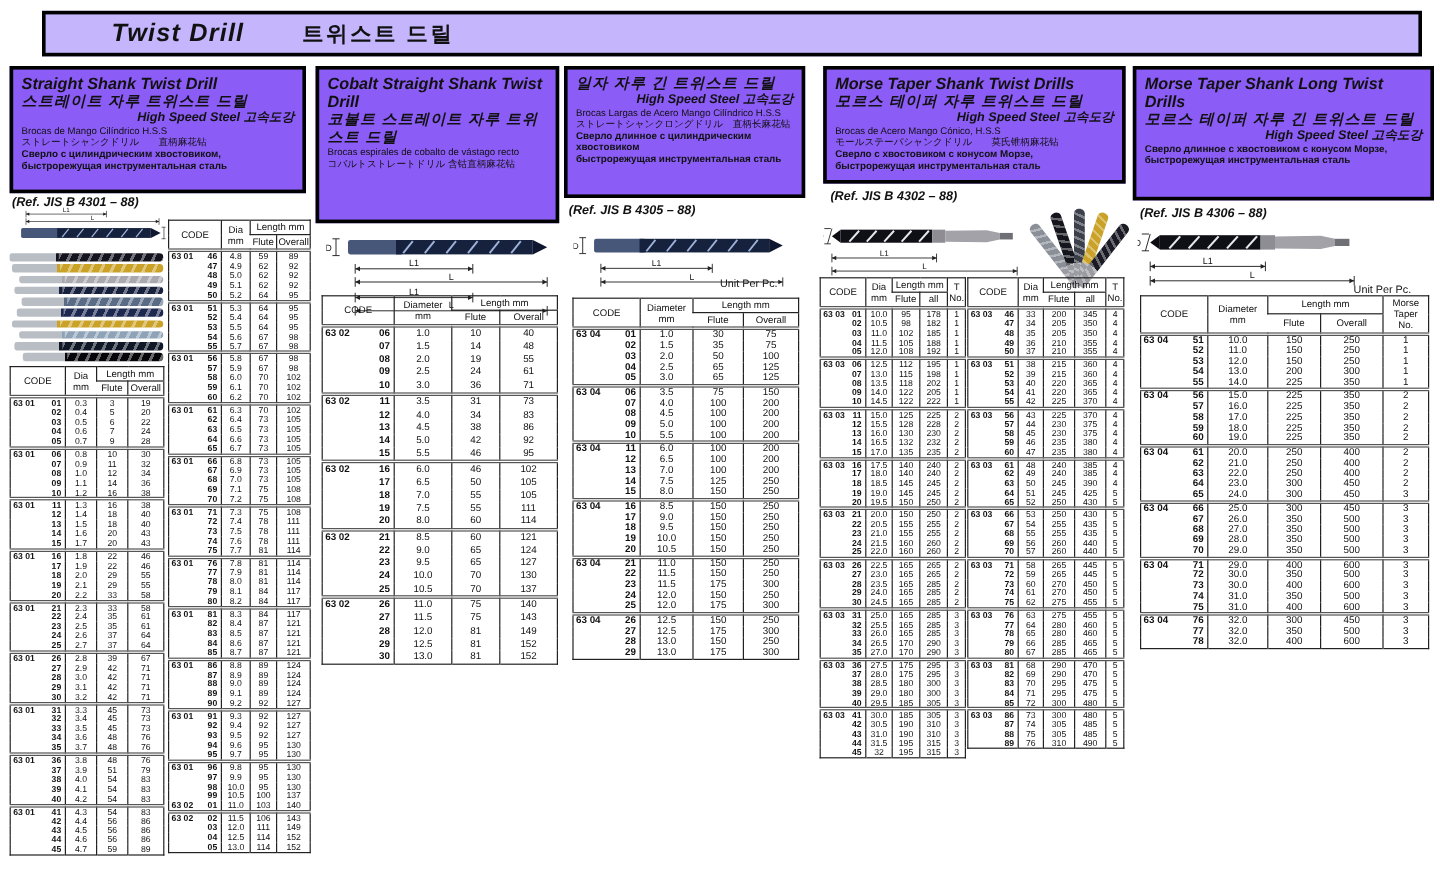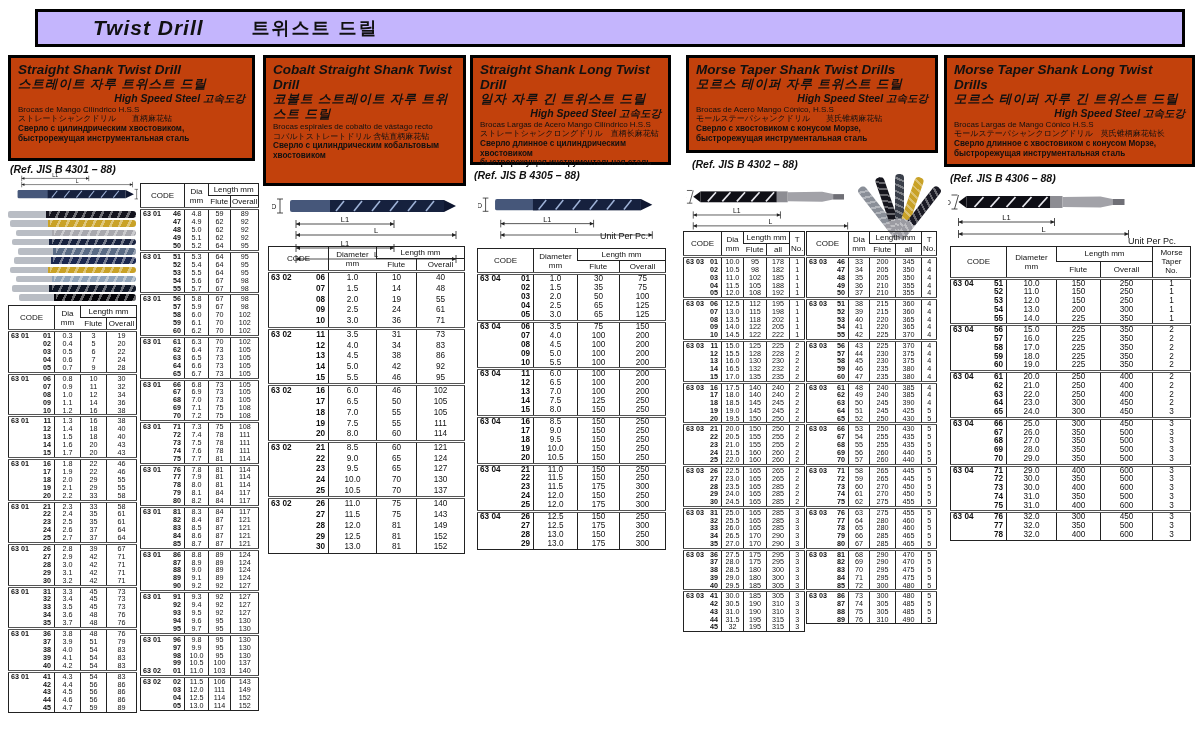--- a/index.html
+++ b/index.html
@@ -11,21 +11,21 @@
   .banner{
     position:absolute;left:35px;top:9px;width:1150px;height:38px;
     background:#c4b5fd;border:3px solid #000;box-sizing:border-box;
     display:flex;align-items:center;
   }
   .banner .t-en{font-size:21px;font-weight:bold;font-style:italic;margin-left:55px;letter-spacing:1px;}
   .banner .t-ko{font-size:18px;font-weight:bold;margin-left:48px;letter-spacing:2px;}
 
   
   .hbox{
-    position:absolute;background:#c2410c;border:3px solid #000;box-sizing:border-box;
+    position:absolute;background:#8b5cf6;border:3px solid #000;box-sizing:border-box;
     padding:4px 7px 3px 7px;line-height:1.1;
   }
   .hbox .te{font-size:13.5px;font-weight:bold;font-style:italic;line-height:1.12;}
   .hbox .tk{font-size:12.5px;font-weight:bold;font-style:italic;line-height:1.2;letter-spacing:1px;}
   .hbox .hss{font-size:10.5px;font-weight:bold;font-style:italic;margin-top:1px;text-align:right;}
   .hbox .ln{font-size:8px;line-height:1.2;}
   .hbox .lnb{font-size:8.2px;line-height:1.18;font-weight:bold;}
   .ref{position:absolute;font-size:10.5px;font-weight:bold;font-style:italic;white-space:nowrap;}
   .unit-note{position:absolute;font-size:9px;white-space:nowrap;}
 
@@ -89,28 +89,23 @@
 </div>
 <div class="ref" style="left:10px;top:163px;">(Ref. JIS B 4301 – 88)</div>
 
 <div class="hbox" style="left:263px;top:55px;width:203px;height:131px;">
   <div class="te">Cobalt Straight Shank Twist Drill</div>
   <div class="tk">코볼트 스트레이트 자루 트위스트 드릴</div>
   <div>
       <div class="ln">Brocas espirales de cobalto de vástago recto</div>
       <div class="ln">コバルトストレートドリル  含钴直柄麻花钻</div>
     </div>
-  <div>
-      <div class="lnb">Сверло с цилиндрическим кобальтовым</div>
-      <div class="lnb">хвостовиком</div>
-    </div>
 </div>
 
 <div class="hbox" style="left:470px;top:55px;width:201px;height:110px;">
-  <div class="te">Straight Shank Long Twist Drill</div>
   <div class="tk">일자 자루 긴 트위스트 드릴</div>
   <div class="hss">High Speed Steel 고속도강</div>
   <div>
       <div class="ln">Brocas Largas de Acero Mango Cilíndrico H.S.S</div>
       <div class="ln">ストレートシャンクロングドリル　直柄长麻花钻</div>
     </div>
   <div>
       <div class="lnb">Сверло длинное с цилиндрическим хвостовиком</div>
       <div class="lnb">быстрорежущая инструментальная сталь</div>
     </div>
@@ -130,24 +125,20 @@
       <div class="lnb">Сверло с хвостовиком с конусом Морзе,</div>
       <div class="lnb">быстрорежущая инструментальная сталь</div>
     </div>
 </div>
 <div class="ref" style="left:692px;top:158px;">(Ref. JIS B 4302 – 88)</div>
 
 <div class="hbox" style="left:944px;top:55px;width:251px;height:112px;">
   <div class="te">Morse Taper Shank Long Twist Drills</div>
   <div class="tk">모르스 테이퍼 자루 긴 트위스트 드릴</div>
   <div class="hss">High Speed Steel 고속도강</div>
-  <div>
-      <div class="ln">Brocas Largas de Mango Cónico H.S.S</div>
-      <div class="ln">モールステーパシャンクロングドリル　莫氏锥柄麻花钻长</div>
-    </div>
   <div>
       <div class="lnb">Сверло длинное с хвостовиком с конусом Морзе,</div>
       <div class="lnb">быстрорежущая инструментальная сталь</div>
     </div>
 </div>
 <div class="ref" style="left:950px;top:172px;">(Ref. JIS B 4306 – 88)</div>
 <div class="unit-note" style="left:1128px;top:236px;">Unit Per Pc.</div>
 
 <div class="diagram" style="left:8px;top:167px;width:130px;height:42px;"><svg width="100%" height="100%" viewBox="0 0 190 42">
       <line x1="20" y1="7" x2="118" y2="7" stroke="#222" stroke-width="0.8"></line>

